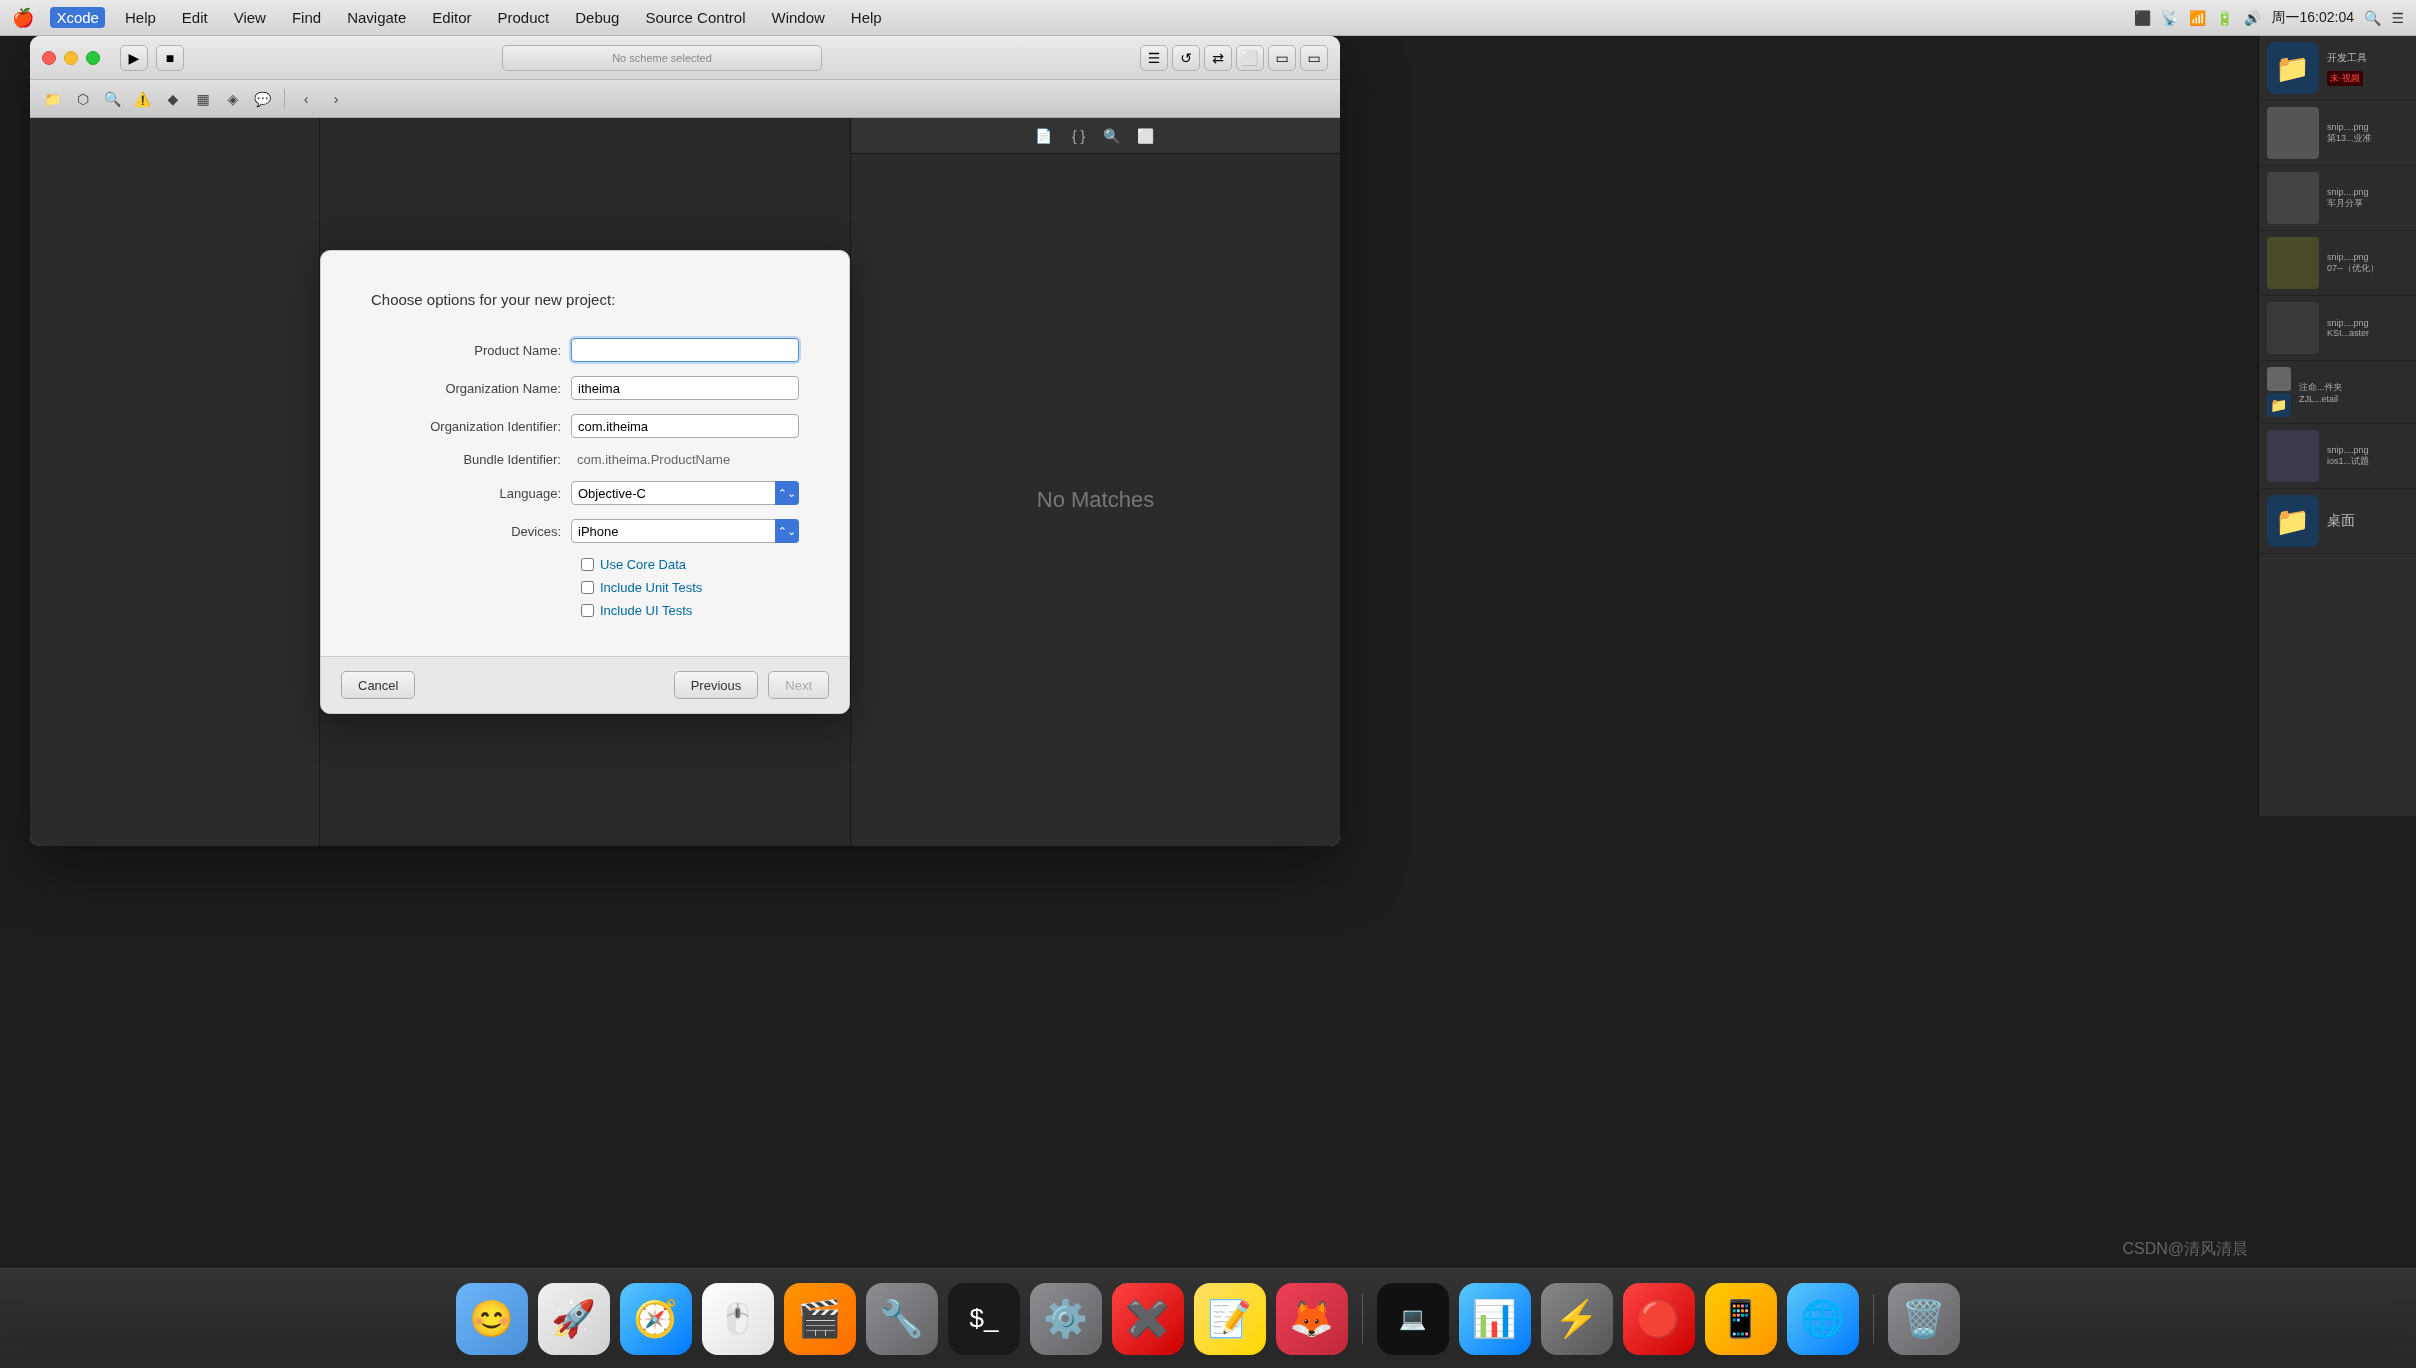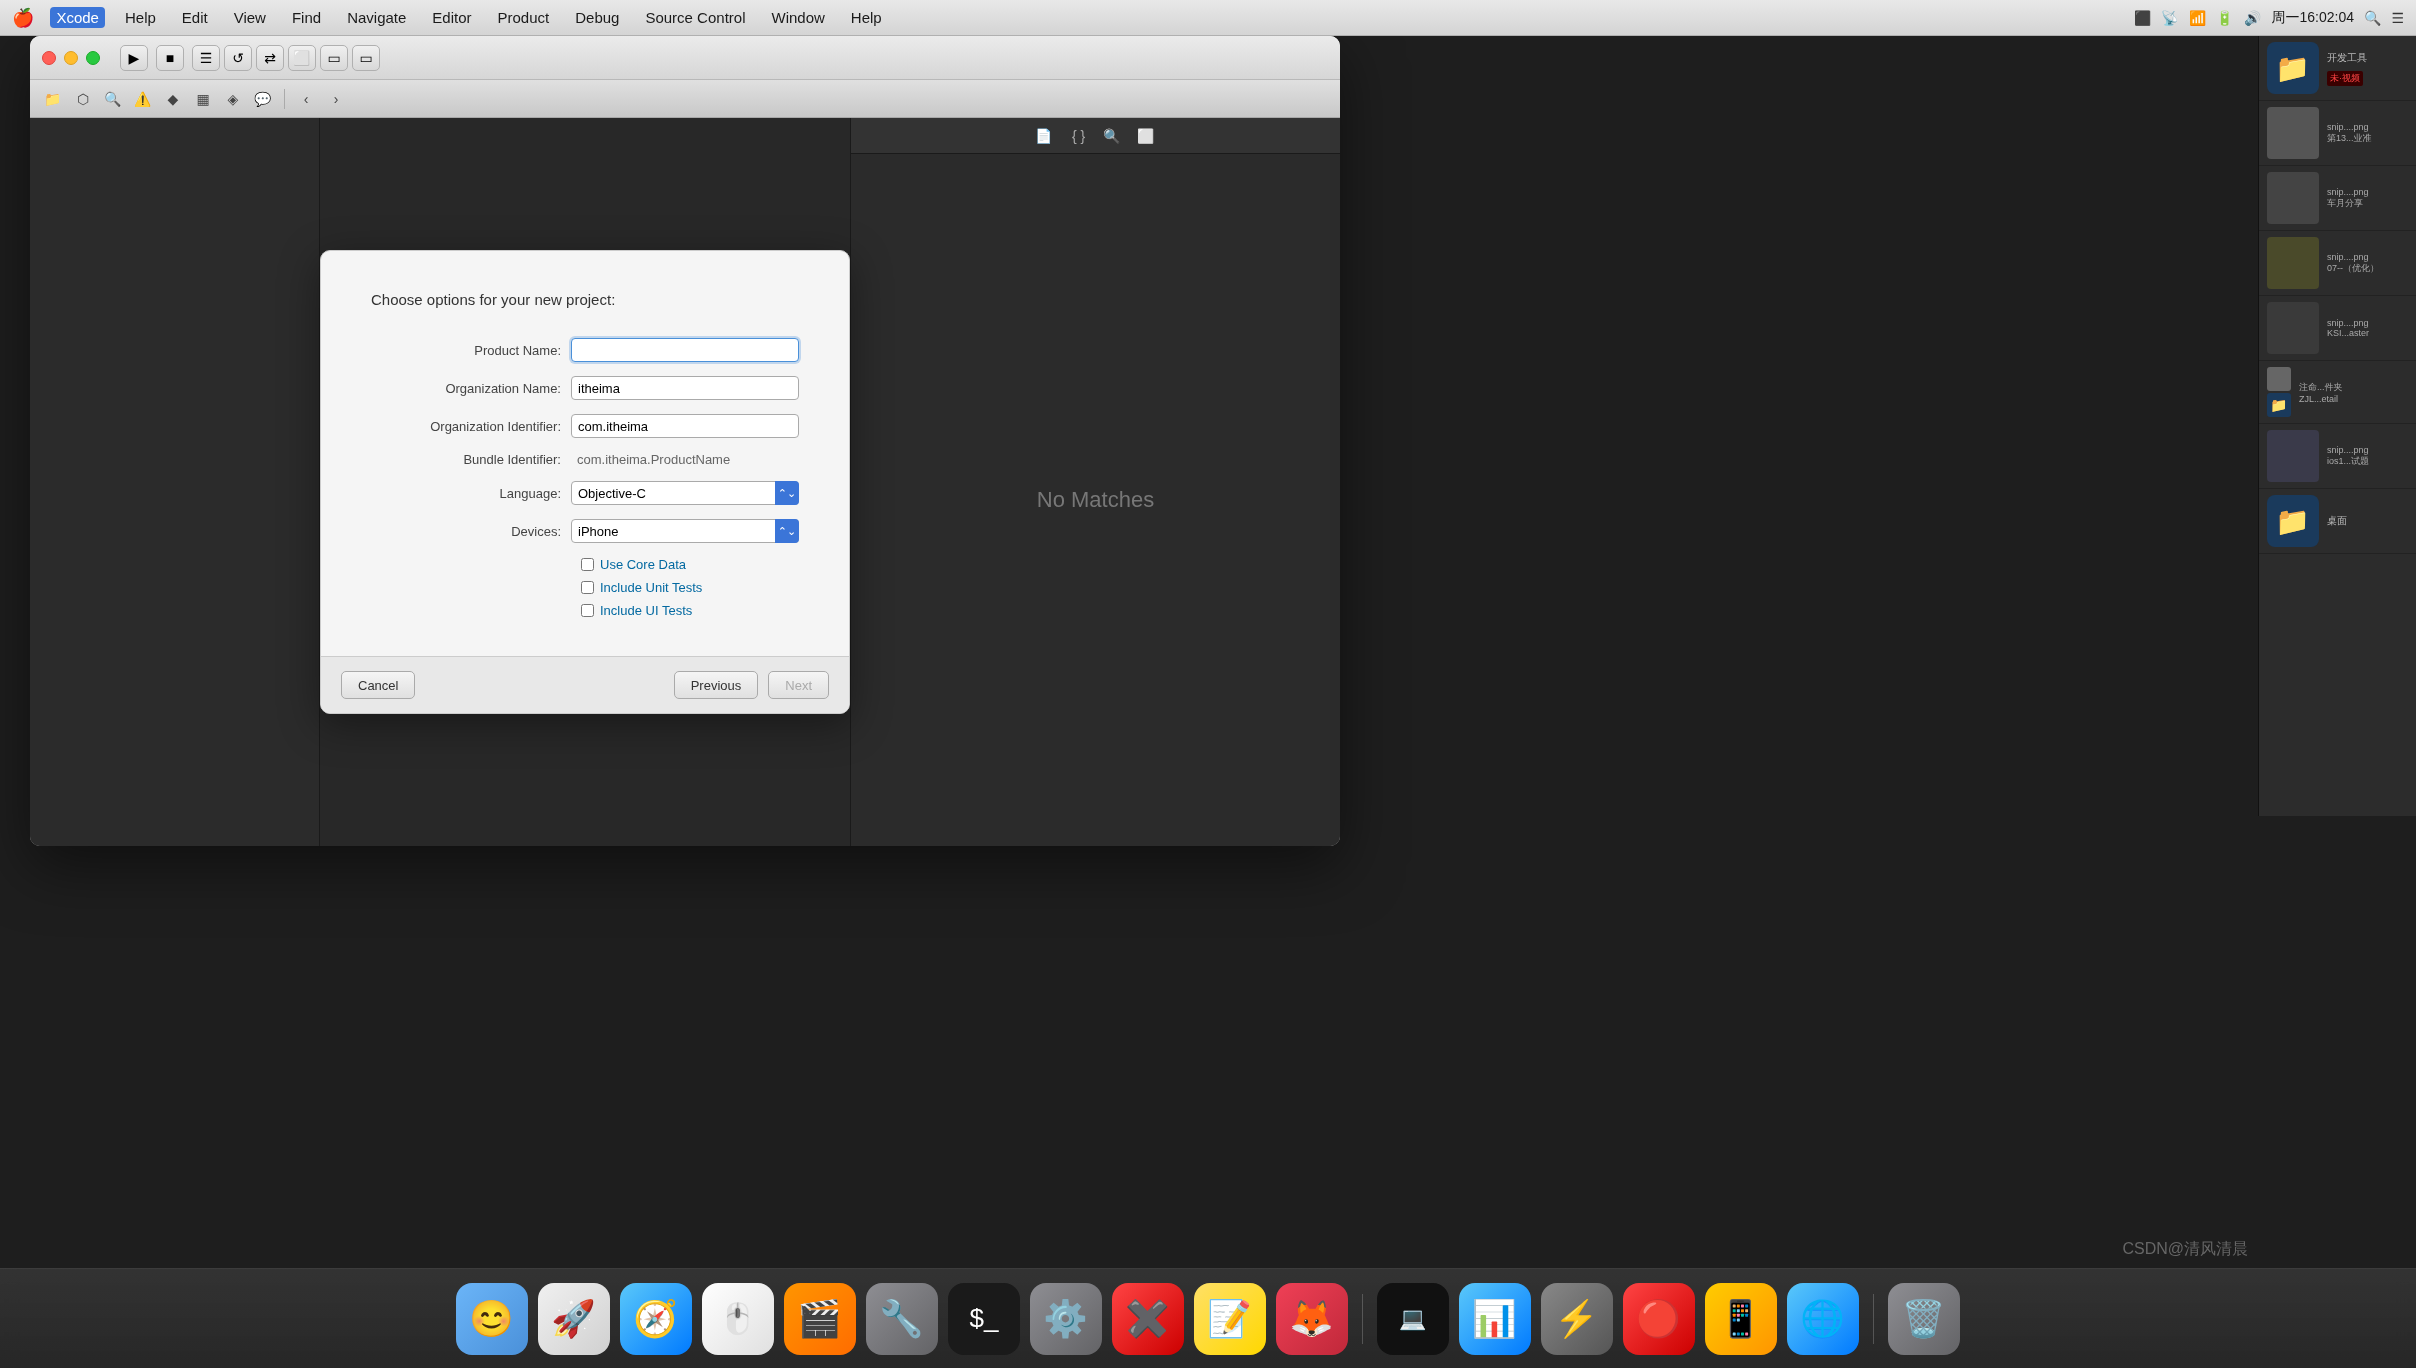--- a/index.html
+++ b/index.html
@@ -502,20 +502,25 @@
       <div class="traffic-light tl-red"></div>
       <div class="traffic-light tl-yellow"></div>
       <div class="traffic-light tl-green"></div>
     </div>
     <div class="tb-icon-btn">
       <span>▶</span>
     </div>
     <div class="tb-icon-btn">
       <span>■</span>
     </div>
+    <div class="title-bar-center">
+      <div class="scheme-selector">
+        <span style="font-size:11px; color:#888">No scheme selected</span>
+      </div>
+    </div>
     <div class="title-bar-right">
       <div class="tb-icon-btn">☰</div>
       <div class="tb-icon-btn">↺</div>
       <div class="tb-icon-btn">⇄</div>
       <div class="tb-icon-btn">⬜</div>
       <div class="tb-icon-btn">▭</div>
       <div class="tb-icon-btn">▭</div>
     </div>
   </div>
 
@@ -672,21 +677,21 @@
 
   <div class="thumb-row">
     <div class="thumb-img" style="background:#3a3a4a;"></div>
     <div style="font-size:9px; color:#aaa; overflow:hidden;">snip....png<br>ios1...试题</div>
   </div>
 
   <div class="thumb-row">
     <div class="thumb-img" style="background:#1a3a5c; border-radius:8px; display:flex; align-items:center; justify-content:center;">
       <span style="font-size:28px">📁</span>
     </div>
-    <div style="font-size:10px; color:#bbb;">桌面</div>
+    <div style="font-size:14px; color:#bbb;">桌面</div>
   </div>
 </div>
 
 <div style="position:absolute; bottom:108px; right:168px; color:#666; font-size:16px;">CSDN@清风清晨</div>
 
 <div class="dock">
   <div class="dock-item finder">
     <span>😊</span>
   </div>
   <div class="dock-item launchpad">

